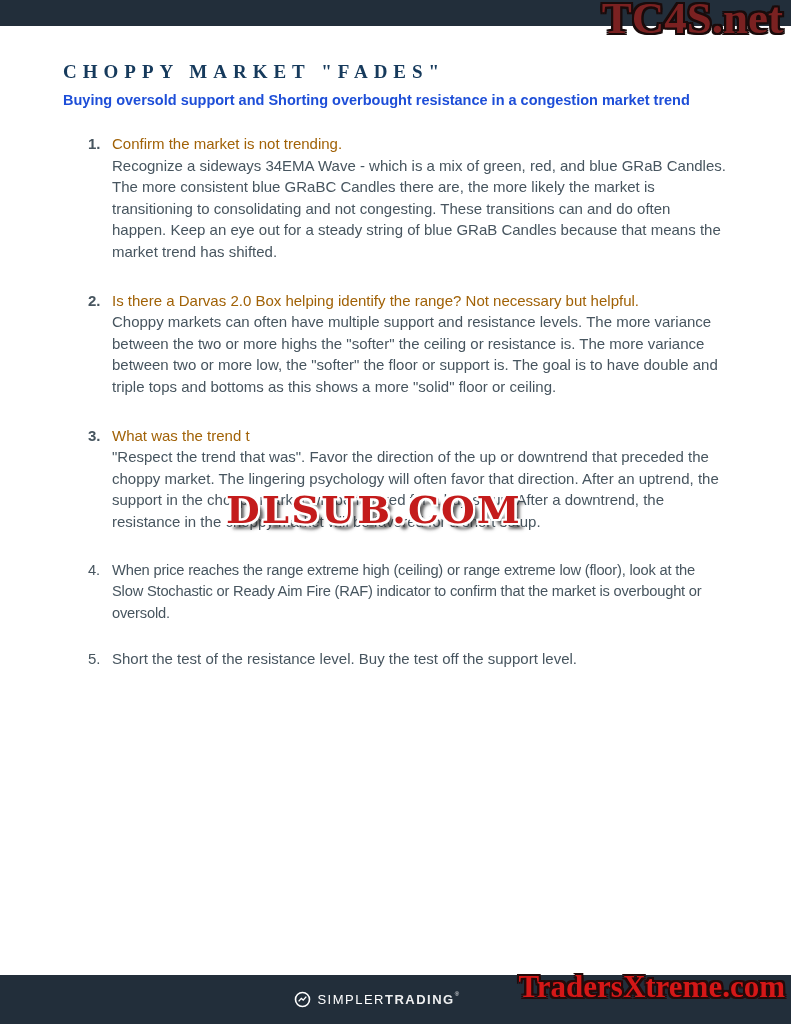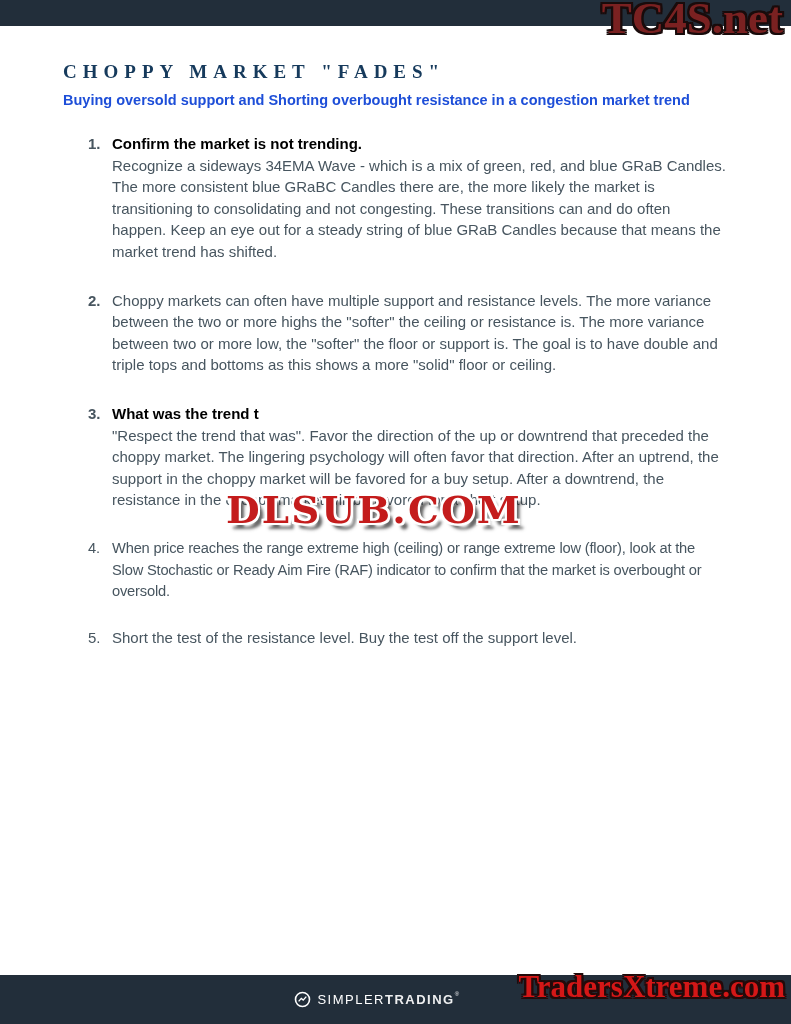--- a/index.html
+++ b/index.html
@@ -75,21 +75,21 @@
   }
   .list{margin:0 0 0 25px;padding:0;}
   .list-item{
     display:grid;grid-template-columns:24px 1fr;
     margin-bottom:27px;
     font-size:15px;line-height:21.6px;
   }
   .list-item.alt{font-size:14.7px;letter-spacing:-0.2px;margin-bottom:24px;}
   .item-num{font-weight:normal;}
   .list-item.has-heading .item-num{font-weight:bold;}
-  .item-heading{font-weight:bold;color:#000000;}
+  .item-heading{font-weight:normal;color:#a16207;}
   .item-body{}
   
   .brand{
     display:flex;align-items:center;gap:6px;
     color:#ffffff;
     transform:translateX(-18px);
   }
   .brand-icon{display:inline-flex;}
   .brand-text{
     font-size:13px;letter-spacing:1.5px;white-space:nowrap;
@@ -120,20 +120,21 @@
         <div class="item-num">1.</div>
         <div>
           <div class="item-heading">Confirm the market is not trending.</div>
           <div class="item-body">Recognize a sideways 34EMA Wave  - which is a mix of green, red, and blue GRaB Candles. The more consistent blue GRaBC Candles there are, the more likely the market is transitioning to consolidating and not congesting. These transitions can and do often happen. Keep an eye out for a steady string of blue GRaB Candles because that means the market trend has shifted.</div>
         </div>
       </div>
 
       <div class="list-item has-heading">
         <div class="item-num">2.</div>
         <div>
+          <div class="item-heading">Is there a Darvas 2.0 Box helping identify the range? Not necessary but helpful.</div>
           <div class="item-body">Choppy markets can often have multiple support and resistance levels. The more variance between the two or more highs the "softer" the ceiling or resistance is. The more variance between two or more low, the "softer" the floor or support is. The goal is to have double and triple tops and bottoms as this shows a more "solid" floor or ceiling.</div>
         </div>
       </div>
 
       <div class="list-item has-heading">
         <div class="item-num">3.</div>
         <div>
           <div class="item-heading">What was the trend t</div>
           <div class="item-body">"Respect the trend that was". Favor the direction of the up or downtrend that preceded the choppy market. The lingering psychology will often favor that direction. After an uptrend, the support in the choppy market will be favored for a buy setup. After a downtrend, the resistance in the choppy market will be favored for a short setup.</div>
         </div>

